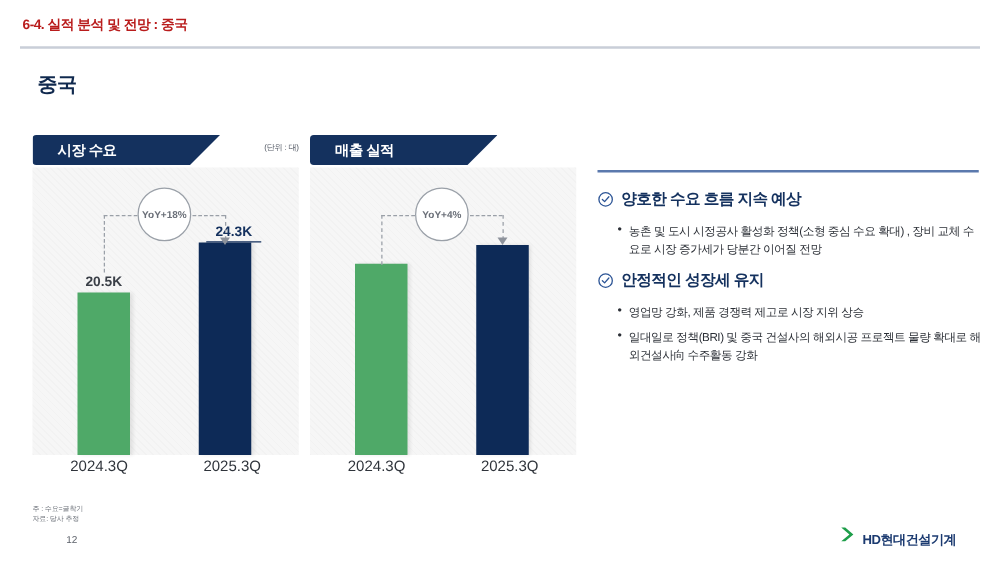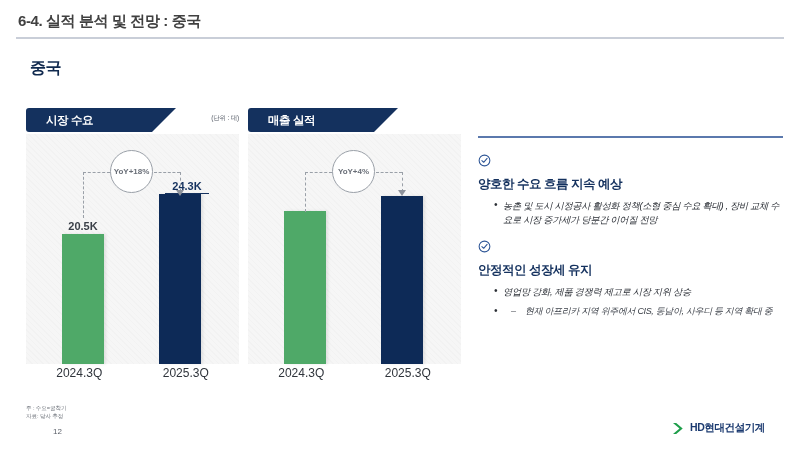--- a/index.html
+++ b/index.html
@@ -7,21 +7,21 @@
   body {
     font-family:"Liberation Sans", sans-serif;
     background:#ffffff;
     position:relative;
     overflow:hidden;
   }
 
   
   .slide-title {
     position:absolute; left:18px; top:12px;
-    font-size:15px; font-weight:bold; color:#404040;
+    font-size:11px; font-weight:bold; color:#b91c1c;
     letter-spacing:-0.4px;
   }
   .title-rule {
     position:absolute; left:16px; top:37px; width:768px; height:1.5px;
     background:#c9ced8;
   }
   .section-heading {
     position:absolute; left:30px; top:58px;
     font-size:16px; font-weight:bold; color:#10294e;
     letter-spacing:-0.5px;
@@ -119,29 +119,28 @@
   }
 
   
   .right-panel { position:absolute; left:478px; top:136px; width:310px; }
   .panel-rule { width:305px; height:1.6px; background:#5b79ad; margin-bottom:14px; }
 
   .point-group { margin-bottom:11px; }
   .point-head {
     display:flex; align-items:flex-start; gap:6px;
     margin-bottom:7px;
-    flex-direction:column;
   }
   .check-icon { flex:0 0 auto; margin-top:1px; }
   .point-head-text {
     font-size:12.5px; font-weight:bold; color:#14315e;
     letter-spacing:-0.5px; line-height:15px;
   }
 
-  ul.bullets { list-style:none; margin-left:16px;font-style:italic; }
+  ul.bullets { list-style:none; margin-left:16px; }
   ul.bullets > li {
     position:relative; padding-left:9px;
     font-size:9.3px; color:#2b2f36; line-height:14px;
     letter-spacing:-0.35px; margin-bottom:6px;
   }
   ul.bullets > li::before {
     content:"•"; position:absolute; left:0; top:-0.5px;
     font-size:10px; color:#2b2f36;
   }
   ul.sub { list-style:none; margin-top:4px; margin-left:8px; }
@@ -149,21 +148,21 @@
     position:relative; padding-left:14px;
     font-size:9px; color:#3a3f47; line-height:13.5px;
     letter-spacing:-0.35px;
   }
   ul.sub > li::before {
     content:"–"; position:absolute; left:0; top:0;
     color:#3a3f47;
   }
 
   
-  .logo { position:absolute; left:672px; top:421px; display:flex; align-items:flex-start; gap:4px; }
+  .logo { position:absolute; left:672px; top:421px; display:flex; align-items:flex-end; gap:4px; }
   .logo-text { font-size:10.5px; font-weight:bold; color:#1b3a70; letter-spacing:-0.4px; }
 </style>
 </head>
 <body>
 
 <div class="slide-title">6-4. 실적 분석 및 전망 : 중국</div>
 <div class="title-rule"></div>
 <div class="section-heading">중국</div>
 
 <div class="chart-block" id="chart-0">
@@ -253,23 +252,21 @@
           <path d="M4.8 8.1 L7 10.2 L11.2 5.4" fill="none" stroke="#2d5596" stroke-width="1.3" stroke-linecap="round" stroke-linejoin="round"></path>
         </svg>
       </span>
       <span class="point-head-text">안정적인 성장세 유지</span>
     </div>
     <ul class="bullets">
       <li>
         <span>영업망 강화, 제품 경쟁력 제고로 시장 지위 상승</span>
       </li>
       <li>
-        <ul class="sub">
-          <li>현재 아프리카 지역 위주에서 CIS, 동남아, 사우디 등 지역 확대 중</li>
-        </ul>
+        <span>일대일로 정책(BRI) 및 중국 건설사의 해외시공 프로젝트 물량 확대로 해외건설사向 수주활동 강화</span>
       </li>
     </ul>
   </div>
 </div>
 
 <div class="logo">
   <span>
     <svg width="14" height="13" viewBox="0 0 14 13">
       <path d="M1 1 L7.5 6.5 L1 12 L4.2 12 L10.7 6.5 L4.2 1 Z" fill="#1e9e4a"></path>
     </svg>

